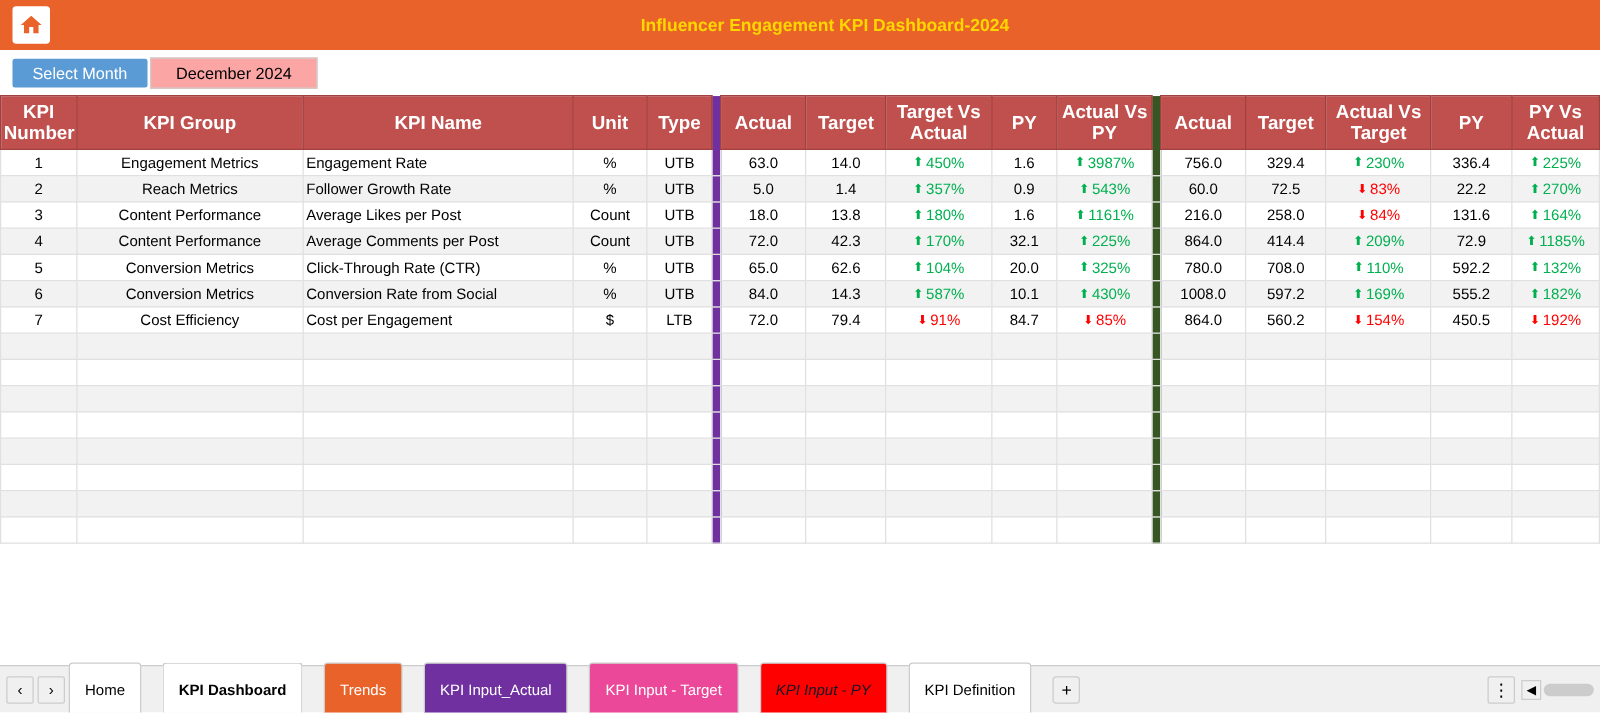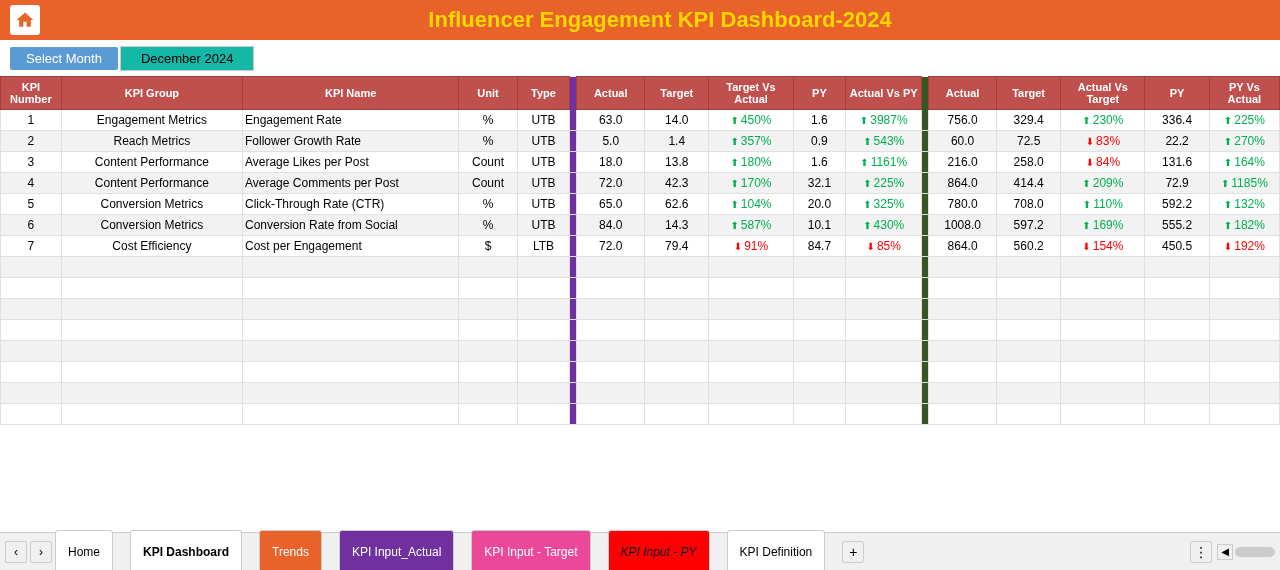--- a/index.html
+++ b/index.html
@@ -19,21 +19,21 @@
       border-radius: 3px;
       display: flex; align-items: center; justify-content: center;
       margin-right: 10px;
       flex-shrink: 0;
     }
     .home-icon svg { width: 20px; height: 20px; }
     .header-title {
       flex: 1;
       text-align: center;
       color: #FFD700;
-      font-size: 22px;
+      font-size: 14px;
       font-weight: bold;
     }
 
     
     .month-row {
       display: flex;
       align-items: center;
       padding: 5px 10px;
       height: 36px;
       background: #fff;
@@ -41,21 +41,21 @@
     .select-month-btn {
       background: #5B9BD5;
       color: #fff;
       border: none;
       padding: 4px 16px;
       font-size: 13px;
       cursor: pointer;
       border-radius: 2px;
     }
     .month-display {
-      background: #14b8a6;
+      background: #fca5a5;
       border: 1px solid #ccc;
       padding: 4px 20px;
       font-size: 13px;
       margin-left: 2px;
     }
 
     
     .table-wrapper {
       overflow: hidden;
       height: calc(570px - 40px - 36px - 38px);
@@ -102,21 +102,21 @@
     thead tr.group-row .empty-header {
       background: #fff;
       border: none;
     }
 
     thead tr.sub-row th {
       background: #C0504D;
       color: #fff;
       text-align: center;
       font-weight: bold;
-      font-size: 11px;
+      font-size: 15px;
       padding: 4px 2px;
       border: 1px solid #a04040;
     }
     thead tr.sub-row .sep-cell {
       background: #7030A0;
       border: none;
     }
     thead tr.sub-row .sep-cell2 {
       background: #375623;
       border: none;

